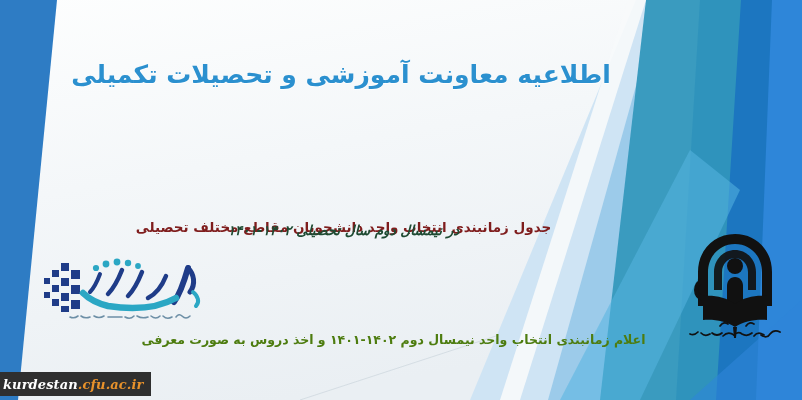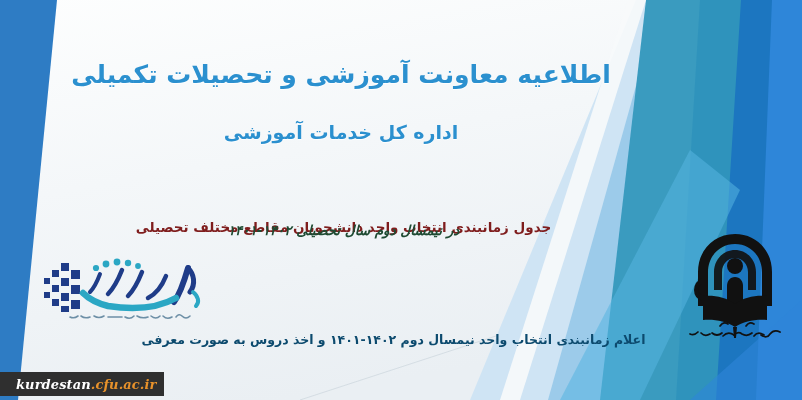--- a/index.html
+++ b/index.html
@@ -80,21 +80,21 @@
     font-size: 13.5px;
     color: #1E4A32;
     font-style: italic;
   }
 
   #notice-block {
     left: 105px;
     right: 120px;
     top: 331px;
     font-size: 12.5px;
-    color: #0c4a6e;
+    color: #4d7c0f;
     line-height: 1.45;
     white-space: normal;
   }
   #notice-block .nline { display: block; }
 
   
   #golestan-logo {
     position: absolute;
     left: 38px;
     top: 252px;
@@ -119,21 +119,21 @@
   #url-badge {
     position: absolute;
     left: 0;
     top: 372px;
     height: 24px;
     min-width: 118px;
     background: #2f2f2f;
     color: #ffffff;
     display: flex;
     align-items: center;
-    padding: 0 8px 0 16px;
+    padding: 0 8px 0 3px;
     z-index: 8;
     direction: ltr;
     font-family: "DejaVu Serif", "Liberation Serif", serif;
     font-style: italic;
     font-weight: bold;
     font-size: 13px;
     letter-spacing: .1px;
     box-sizing: border-box;
   }
   #url-host { color: #ffffff; }
@@ -179,21 +179,20 @@
 
     <polygon points="600,400 802,400 802,300 690,400" fill="#2E86D9" opacity="0.6"></polygon>
 
     <polygon points="628,0 646,0 520,400 500,400" fill="#f7fafb" opacity="0.9"></polygon>
   </svg>
 
   <div id="content">
 
     <div class="txt" id="title-main">اطلاعیه معاونت آموزشی و تحصیلات تکمیلی</div>
 
-    <div class="txt" id="title-sub">اداره کل خدمات آموزشی</div>
 
     <div class="txt" id="line-schedule">جدول زمانبندی انتخاب واحد دانشجویان مقاطع مختلف تحصیلی</div>
 
     <div class="txt" id="line-term">در نیمسال دوم سال تحصیلی ۱۴۰۲-۱۴۰۱</div>
 
     <div class="txt" id="notice-block">
       <span class="nline">اعلام زمانبندی انتخاب واحد نیمسال دوم ۱۴۰۲-۱۴۰۱ و اخذ دروس به صورت معرفی</span>
     </div>
   </div>
 

